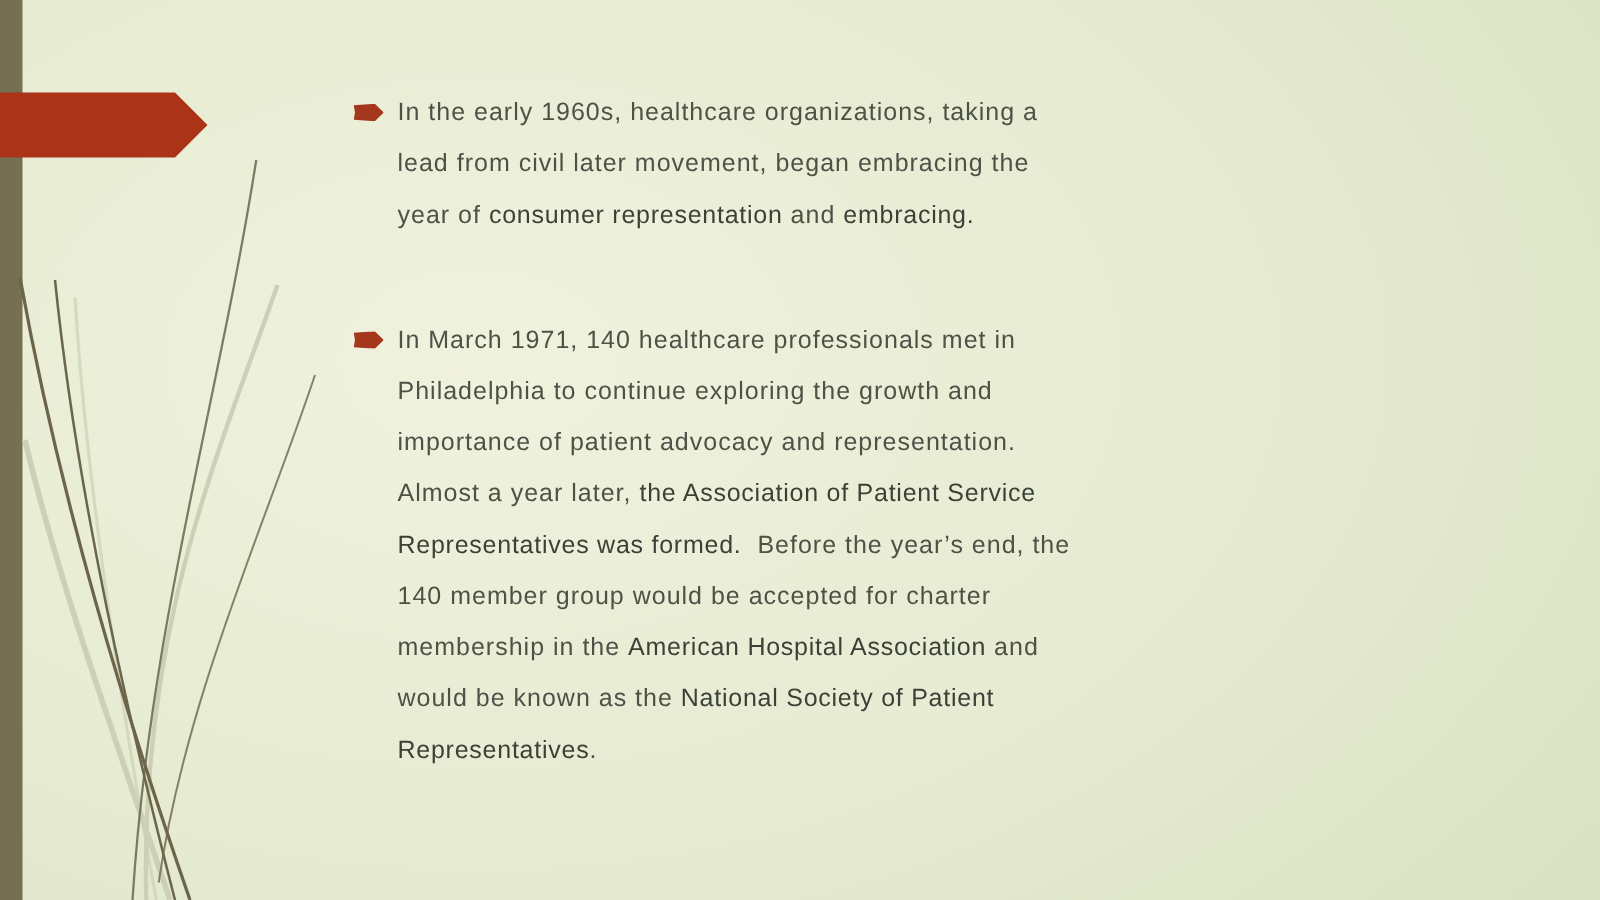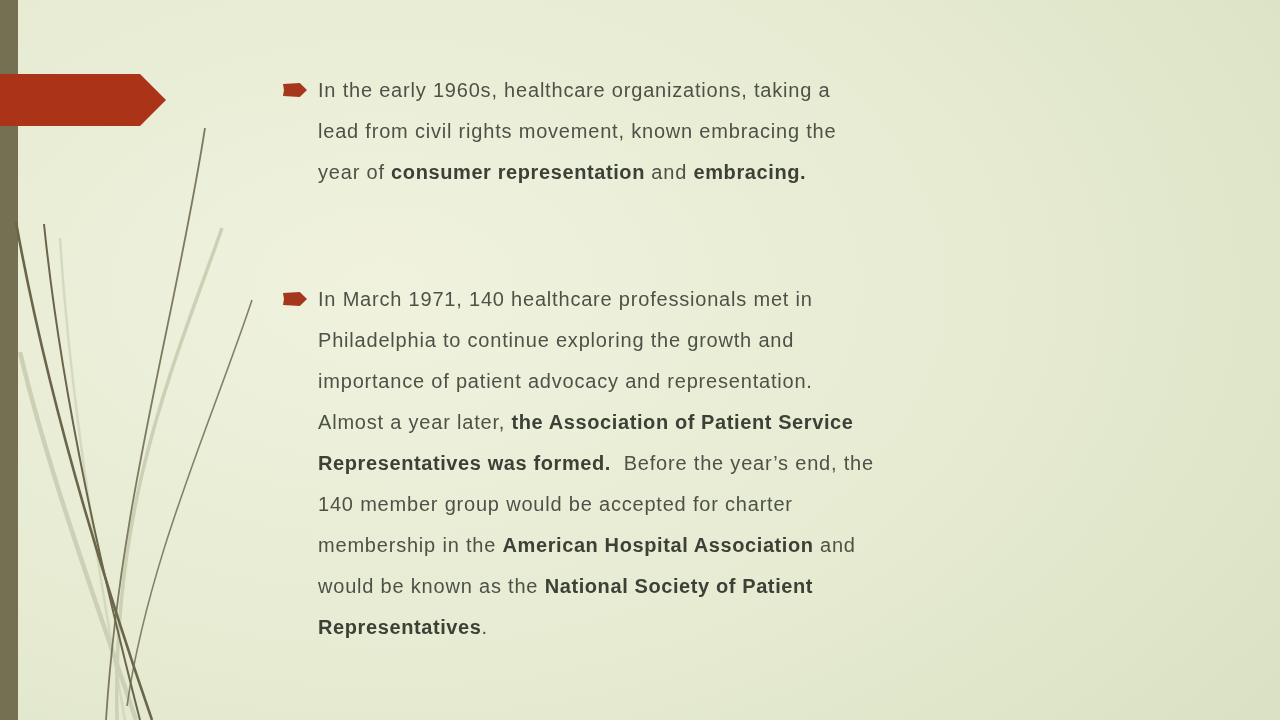--- a/index.html
+++ b/index.html
@@ -38,41 +38,41 @@
     position: absolute;
     left: 283px;
     top: 70px;
     width: 930px;
   }
 
   .bullet-para {
     position: relative;
     padding-left: 35px;
   }
-  .bullet-para + .bullet-para { margin-top: 86px; }
+  .bullet-para + .bullet-para { margin-top: 59px; }
 
   .marker {
     position: absolute;
     left: 0;
     top: 13px;
     width: 24px;
     height: 14px;
     background: var(--bullet-red);
     clip-path: polygon(0 8%, 70% 0, 100% 50%, 70% 100%, 0 92%, 4% 50%);
   }
 
   .runs {
     font-size: 20px;
     line-height: 41px;
     letter-spacing: 0.8px;
     color: var(--text-color);
     white-space: pre-wrap;
   }
   .runs .bold {
-    font-weight: 700;
+    font-weight: 400;
     color: var(--text-bold-color);
     letter-spacing: 0.6px;
   }
 </style>
 </head>
 <body>
 
 <div class="side-bar"></div>
 
 <svg class="wisps" width="300" height="720" viewBox="0 0 300 720" aria-hidden="true">
@@ -85,19 +85,19 @@
   <path class="wisp-dark" stroke-width="1.6" opacity="0.8" d="M252,300 C212,420 148,560 127,706"></path>
 </svg>
 
 <svg class="title-arrow" width="170" height="130" viewBox="0 0 170 130" aria-hidden="true">
   <polygon points="0,74 140,74 166,100 140,126 0,126"></polygon>
 </svg>
 
 <div class="content">
   <div class="bullet-para">
     <span class="marker"></span>
-    <p class="runs"><span>In the early 1960s, healthcare organizations, taking a</span><br><span>lead from civil rights movement, known embracing the</span><br><span>year of </span><span class="bold">consumer representation</span><span> and </span><span class="bold">embracing.</span></p>
+    <p class="runs"><span>In the early 1960s, healthcare organizations, taking a</span><br><span>lead from civil later movement, began embracing the</span><br><span>year of </span><span class="bold">consumer representation</span><span> and </span><span class="bold">embracing.</span></p>
   </div>
   <div class="bullet-para">
     <span class="marker"></span>
     <p class="runs"><span>In March 1971, 140 healthcare professionals met in</span><br><span>Philadelphia to continue exploring the growth and</span><br><span>importance of patient advocacy and representation.</span><br><span>Almost a year later, </span><span class="bold">the Association of Patient Service</span><br><span class="bold">Representatives was formed.</span><span>  Before the year’s end, the</span><br><span>140 member group would be accepted for charter</span><br><span>membership in the </span><span class="bold">American Hospital Association</span><span> and</span><br><span>would be known as the </span><span class="bold">National Society of Patient</span><br><span class="bold">Representatives</span><span>.</span></p>
   </div>
 </div>
 
 </body></html>

